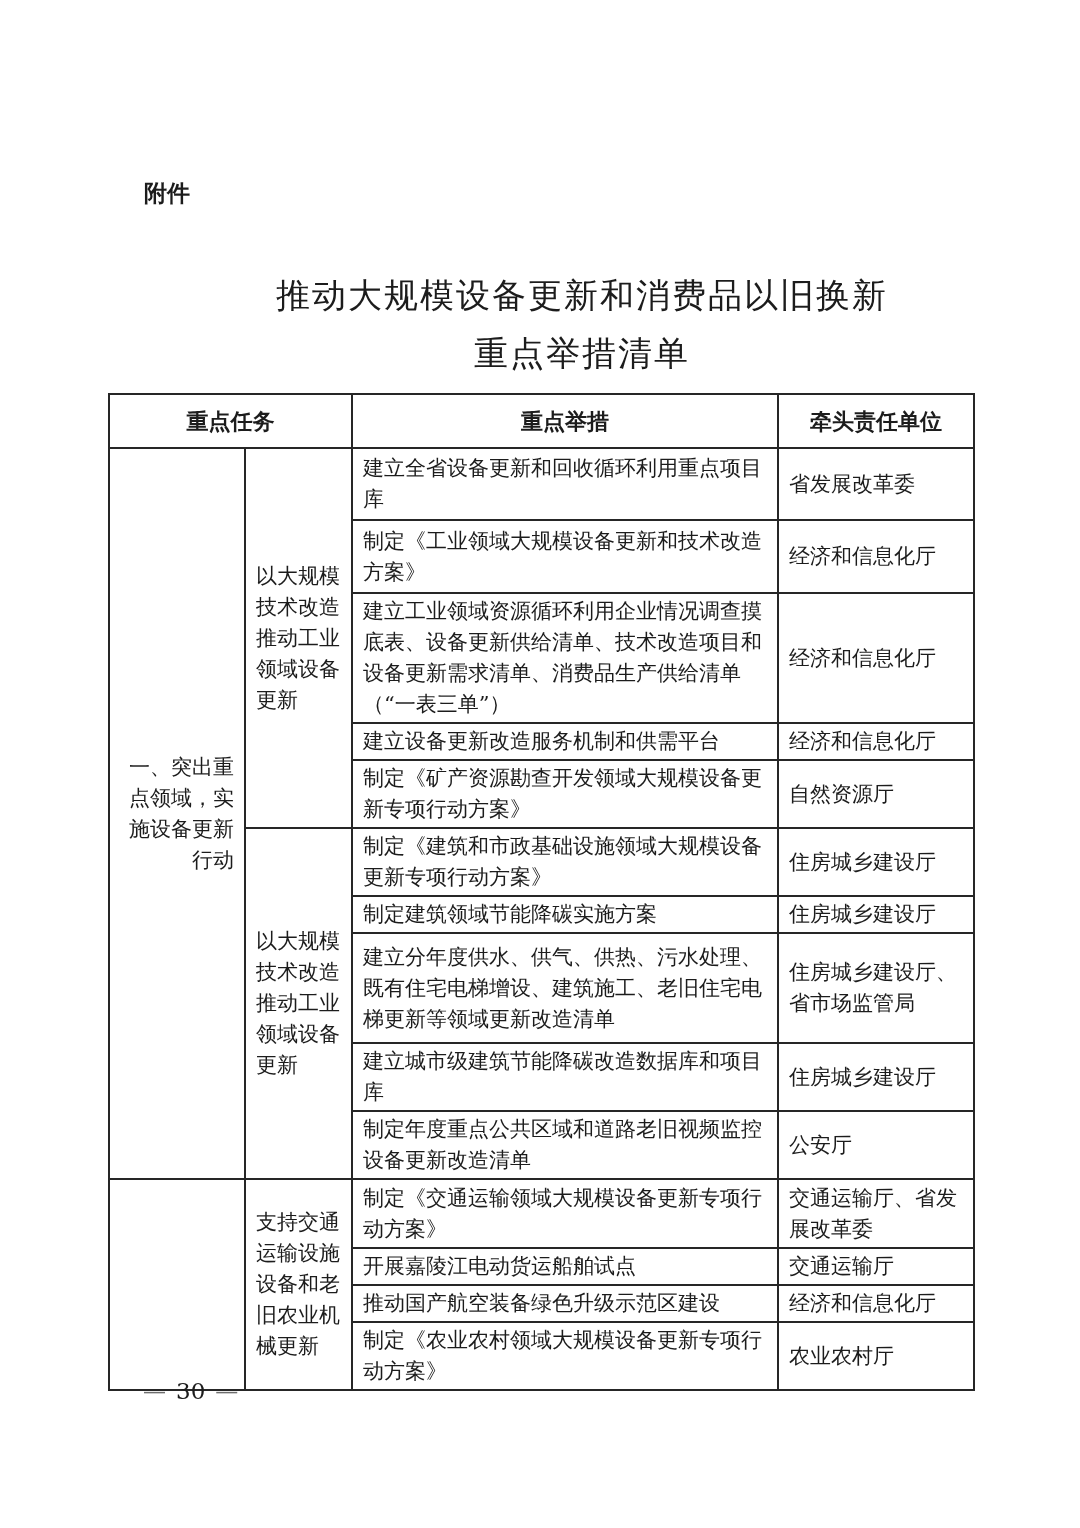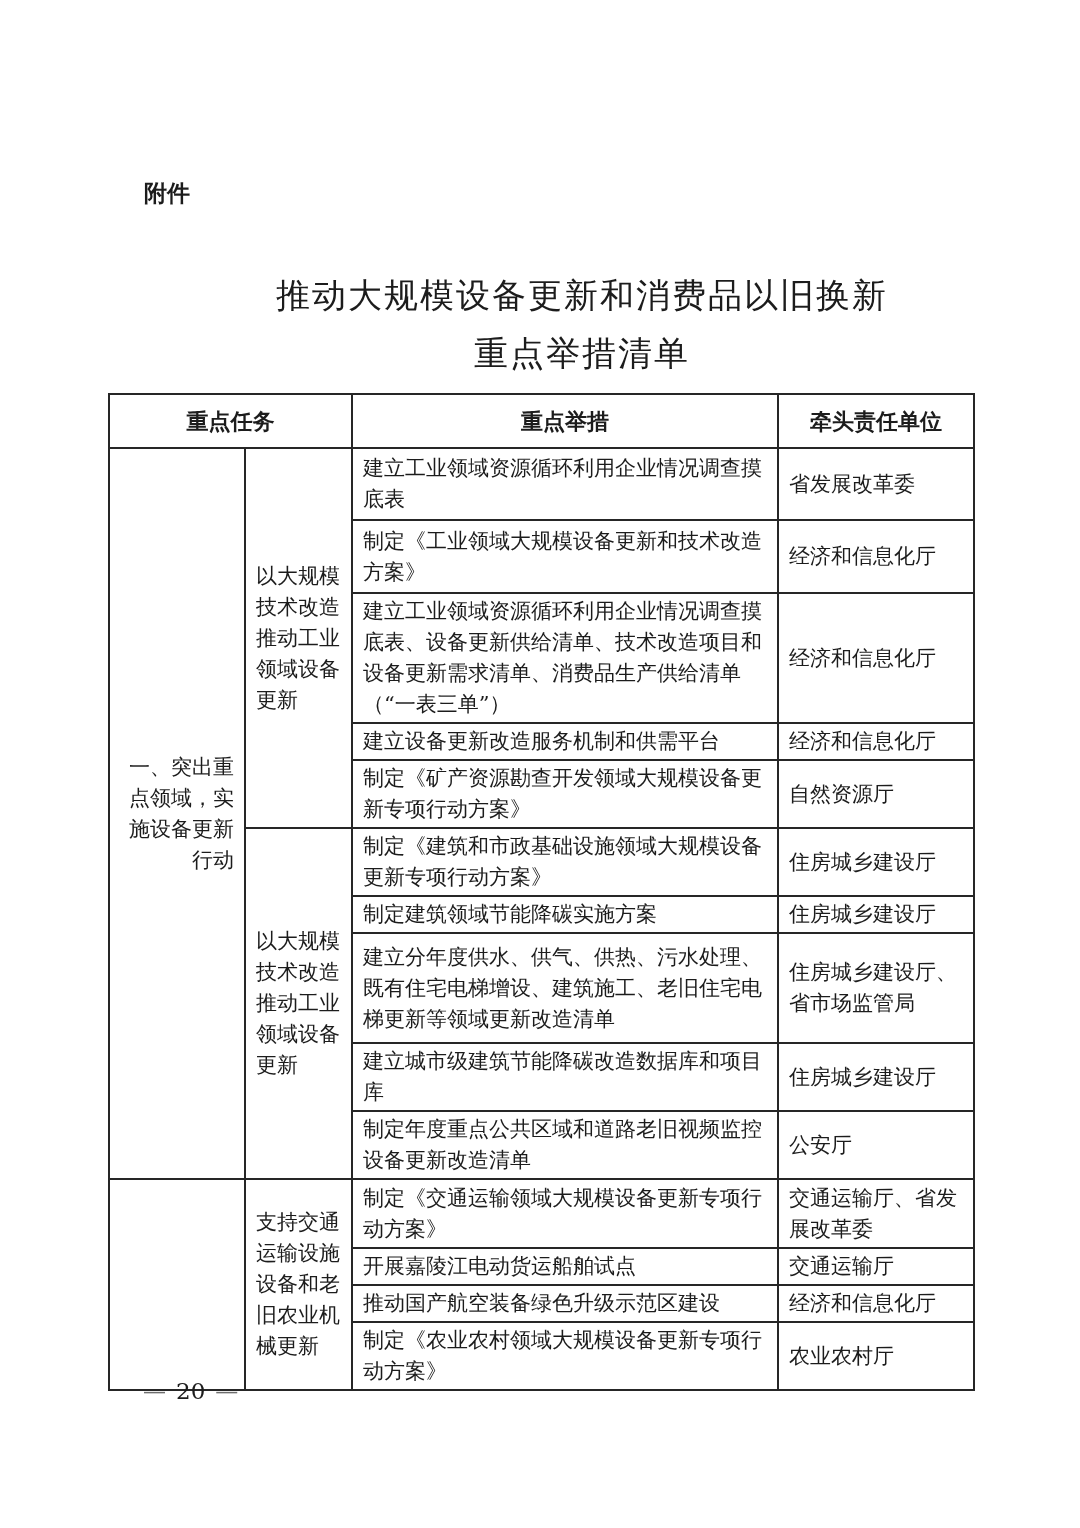--- a/index.html
+++ b/index.html
@@ -63,21 +63,21 @@
     <tbody>
       <tr style="height:54px">
         <th colspan="2">重点任务</th>
         <th>重点举措</th>
         <th>牵头责任单位</th>
       </tr>
 
       <tr style="height:72px">
         <td class="c1" rowspan="10">一、突出重点领域，实施设备更新行动</td>
         <td class="c2" rowspan="5">以大规模技术改造推动工业领域设备更新</td>
-        <td class="c3">建立工业领域资源循环利用企业情况调查摸底表</td>
+        <td class="c3">建立全省设备更新和回收循环利用重点项目库</td>
         <td class="c4">省发展改革委</td>
       </tr>
       <tr style="height:73px">
         <td class="c3">制定《工业领域大规模设备更新和技术改造方案》</td>
         <td class="c4">经济和信息化厅</td>
       </tr>
       <tr style="height:130px">
         <td class="c3">建立工业领域资源循环利用企业情况调查摸底表、设备更新供给清单、技术改造项目和设备更新需求清单、消费品生产供给清单（“一表三单”）</td>
         <td class="c4">经济和信息化厅</td>
       </tr>
@@ -127,16 +127,16 @@
         <td class="c4">经济和信息化厅</td>
       </tr>
       <tr style="height:66px">
         <td class="c3">制定《农业农村领域大规模设备更新专项行动方案》</td>
         <td class="c4">农业农村厅</td>
       </tr>
     </tbody>
   </table>
 
   <div class="pagenum">
-    <span class="dash">—</span><span>20</span><span class="dash">—</span>
+    <span class="dash">—</span><span>30</span><span class="dash">—</span>
   </div>
 
 </div>
 
 </body></html>

